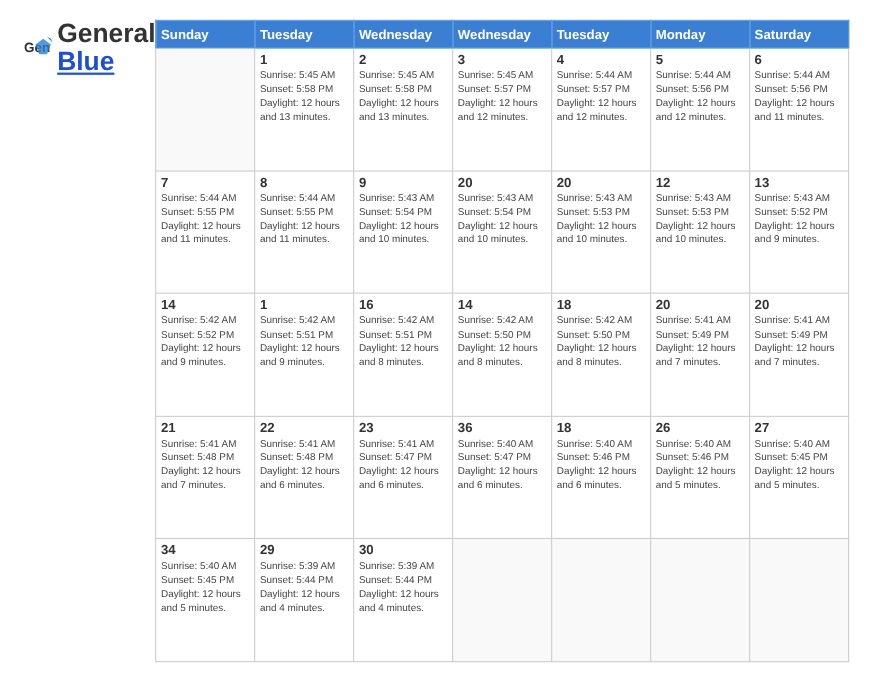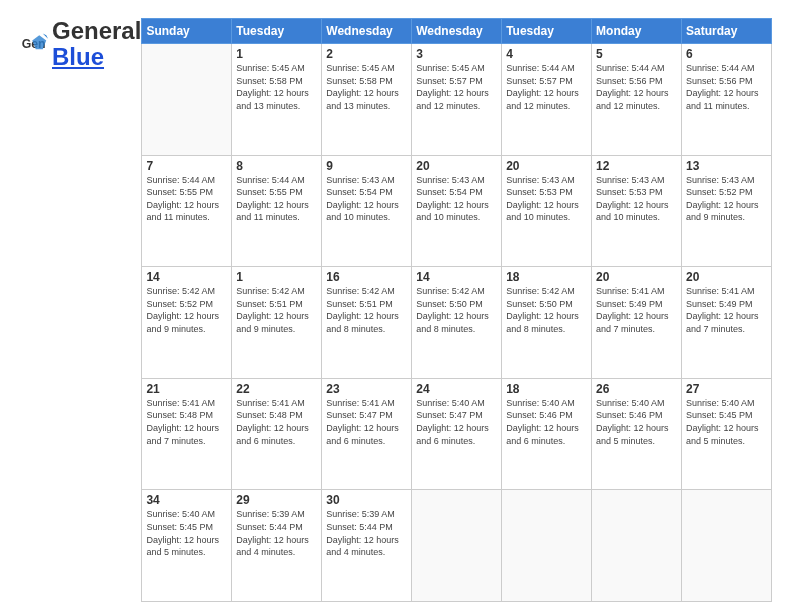--- a/index.html
+++ b/index.html
@@ -287,21 +287,21 @@
 and 6 minutes.</div>
           </td>
           <td>
             <span class="day-num">23</span>
             <div class="day-info" style="white-space: pre-line;">Sunrise: 5:41 AM
 Sunset: 5:47 PM
 Daylight: 12 hours
 and 6 minutes.</div>
           </td>
           <td>
-            <span class="day-num">24</span>
+            <span class="day-num">36</span>
             <div class="day-info" style="white-space: pre-line;">Sunrise: 5:40 AM
 Sunset: 5:47 PM
 Daylight: 12 hours
 and 6 minutes.</div>
           </td>
           <td>
             <span class="day-num">18</span>
             <div class="day-info" style="white-space: pre-line;">Sunrise: 5:40 AM
 Sunset: 5:46 PM
 Daylight: 12 hours

